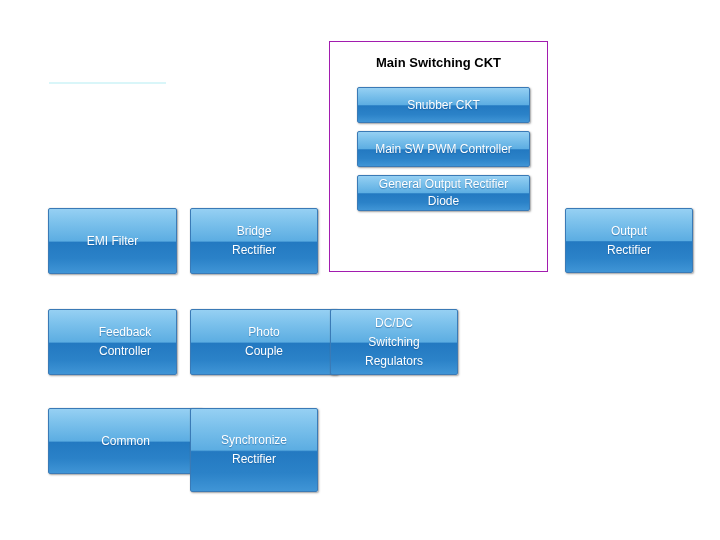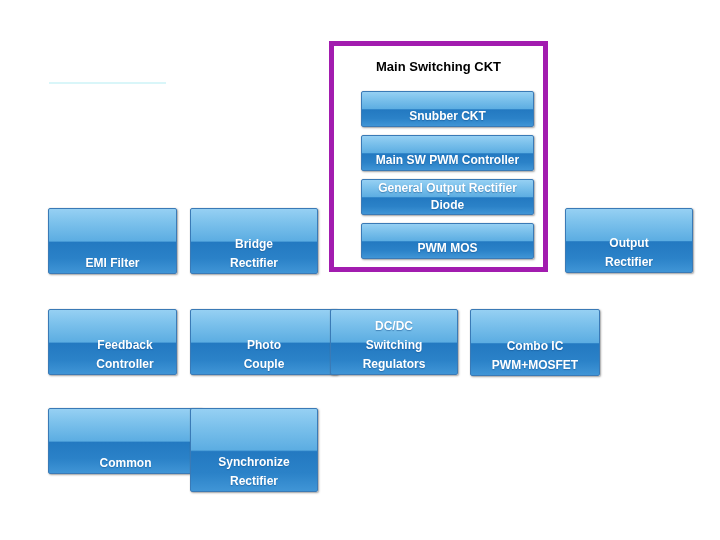--- a/index.html
+++ b/index.html
@@ -22,43 +22,43 @@
     border-radius: 2px;
     background: linear-gradient(to bottom,
       #96d0f3 0%,
       #7dc2ec 20%,
       #5cade2 50%,
       #2379c1 52%,
       #2b82c8 78%,
       #4095d6 100%);
     box-shadow: 1px 1px 2px rgba(90,90,90,0.55), 0 0 1px rgba(120,120,120,0.45);
     color: #ffffff;
-    font-weight: bold;
+    font-weight: normal;
     font-size: 12px;
     display: flex;
     flex-direction: column;
     align-items: center;
-    justify-content: flex-end;
+    justify-content: center;
     text-align: center;
     text-shadow: 0 1px 1px rgba(20,80,140,0.5);
     cursor: pointer;
   }
   .btn .ln {
     display: block;
     line-height: 19px;
     white-space: nowrap;
   }
   .group {
     position: absolute;
     left: 329px;
     top: 41px;
     width: 219px;
     height: 231px;
     box-sizing: border-box;
-    border: 5px solid #a21caf;
+    border: 1px solid #a21caf;
     background: #ffffff;
   }
   .group-title {
     margin-top: 13px;
     text-align: center;
     font-size: 13px;
     font-weight: bold;
     color: #000000;
   }
   .group .btn {
@@ -109,23 +109,20 @@
 
     <div class="btn g-b2">
       <span class="ln">Main SW PWM Controller</span>
     </div>
 
     <div class="btn g-b3">
       <span class="ln">General Output Rectifier</span>
       <span class="ln">Diode</span>
     </div>
 
-    <div class="btn g-b4">
-      <span class="ln">PWM MOS</span>
-    </div>
   </div>
 
   <div class="btn b-emi">
     <span class="ln">EMI Filter</span>
   </div>
 
   <div class="btn b-bridge">
     <span class="ln">Bridge</span>
     <span class="ln">Rectifier</span>
   </div>
@@ -144,24 +141,20 @@
     <span class="ln">Photo</span>
     <span class="ln">Couple</span>
   </div>
 
   <div class="btn b-dcdc">
     <span class="ln">DC/DC</span>
     <span class="ln">Switching</span>
     <span class="ln">Regulators</span>
   </div>
 
-  <div class="btn b-combo">
-    <span class="ln">Combo IC</span>
-    <span class="ln">PWM+MOSFET</span>
-  </div>
 
   <div class="btn b-common">
     <span class="ln">Common</span>
   </div>
 
   <div class="btn b-sync">
     <span class="ln">Synchronize</span>
     <span class="ln">Rectifier</span>
   </div>
 

